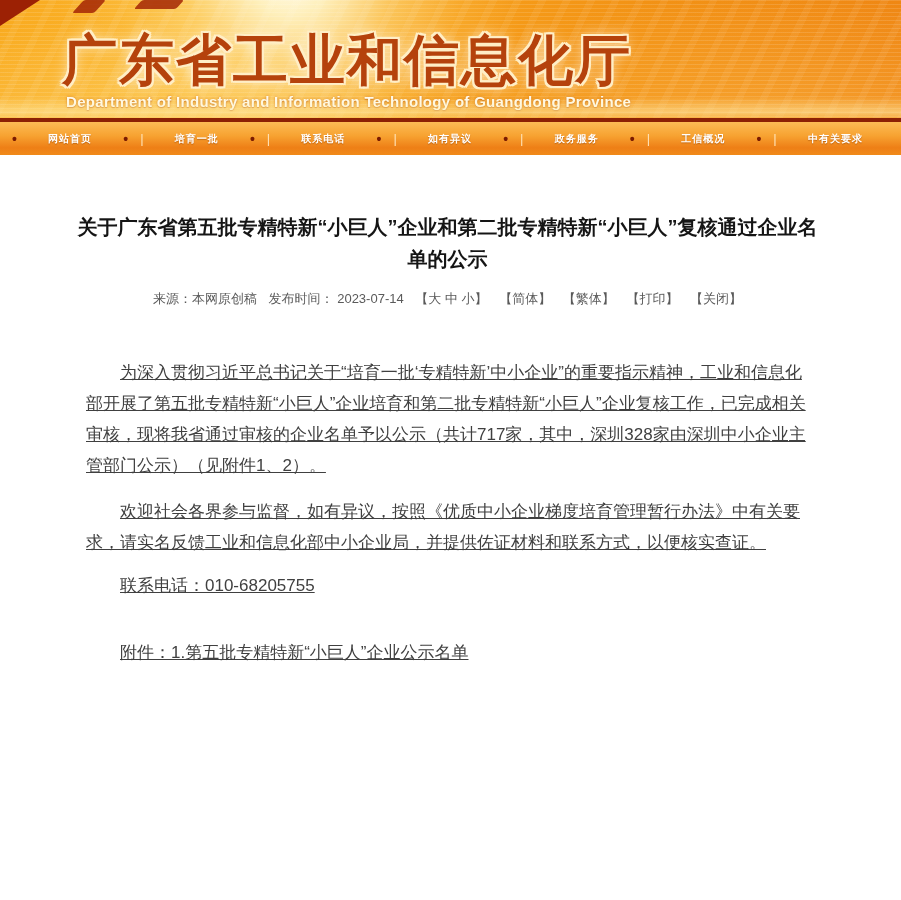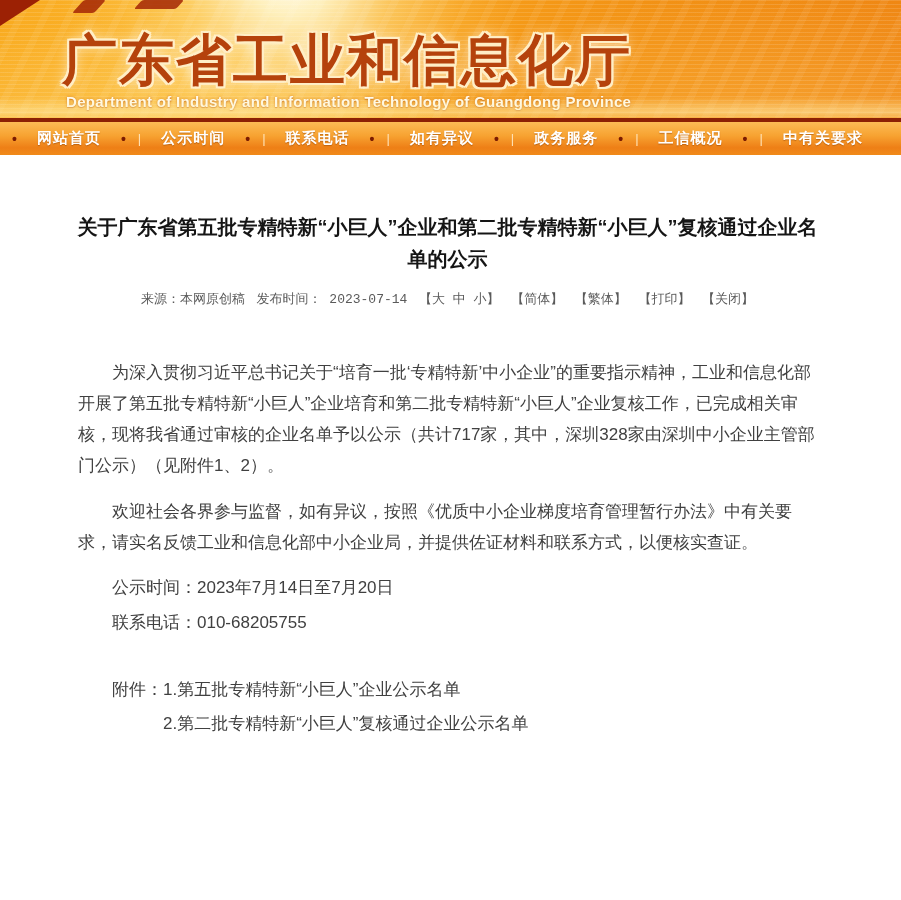--- a/index.html
+++ b/index.html
@@ -43,36 +43,36 @@
     text-shadow:0 0 3px rgba(213,118,18,.9), 0 1px 1px rgba(176,80,0,.65);
   }
 
   
   .topnav{
     height:37px; border-top:4px solid #8c2104;
     background:linear-gradient(180deg,#fcbc55 0%,#f7a231 42%,#ee7f16 78%,#f08a1a 100%);
     display:flex; align-items:center;
   }
   .nav-inner{ display:flex; width:100%; align-items:center; justify-content:space-between; padding:0 38px 0 12px; }
-  .nav-link{ color:#fff; font-weight:bold; font-size:15px; text-decoration:none; cursor:pointer;
+  .nav-link{ color:#fff; font-weight:bold; font-size:10px; text-decoration:none; cursor:pointer;
     text-shadow:0 1px 1px rgba(140,60,0,.5); letter-spacing:1px; }
   .dot{ color:#7a1b02; font-size:14px; font-weight:bold; }
   .cluster{ display:flex; align-items:center; gap:12px; }
   .sep{ color:#ffe2b5; font-size:13px; }
 
   
   .content{ padding:0 80px 0 74px; color:#404040; font-size:17px; }
   .article-title{
     margin:56px auto 0; max-width:780px; text-align:center;
     font-size:20px; line-height:1.6; font-weight:bold; color:#151515;
   }
   .meta{ margin-top:15px; text-align:center; font-size:13px; color:#5a5a5a; }
-  .meta span{ margin:0 4px;font-family:Liberation Mono, monospace; }
+  .meta span{ margin:0 4px; }
   .metalink{ cursor:pointer; }
-  .para{ line-height:1.82; margin:4px; }
+  .para{ line-height:1.82; margin:12px;text-decoration:underline; }
   .indent{ text-indent:2em; }
   .p1{ margin-top:50px; }
   .p2{ margin-top:15px; }
   .p-time{ margin-top:14px; }
   .p-phone{ margin-top:2px; }
   .p-att1{ margin-top:36px; }
   .p-att2{ margin-top:3px; padding-left:5em; text-indent:0; }
 </style>
 </head>
 <body>
@@ -87,21 +87,21 @@
 </header>
 
 <nav class="topnav">
   <div class="nav-inner">
     <span class="dot">•</span>
     <a class="nav-link">网站首页</a>
     <span class="cluster">
         <span class="dot">•</span>
         <span class="sep">|</span>
       </span>
-    <a class="nav-link">公示时间</a>
+    <a class="nav-link">培育一批</a>
     <span class="cluster">
         <span class="dot">•</span>
         <span class="sep">|</span>
       </span>
     <a class="nav-link">联系电话</a>
     <span class="cluster">
         <span class="dot">•</span>
         <span class="sep">|</span>
       </span>
     <a class="nav-link">如有异议</a>
@@ -131,18 +131,16 @@
     <span>发布时间： 2023-07-14</span>
     <span class="metalink">【大 中 小】</span>
     <span class="metalink">【简体】</span>
     <span class="metalink">【繁体】</span>
     <span class="metalink">【打印】</span>
     <span class="metalink">【关闭】</span>
   </div>
 
   <p class="para indent p1">为深入贯彻习近平总书记关于“培育一批‘专精特新’中小企业”的重要指示精神，工业和信息化部开展了第五批专精特新“小巨人”企业培育和第二批专精特新“小巨人”企业复核工作，已完成相关审核，现将我省通过审核的企业名单予以公示（共计717家，其中，深圳328家由深圳中小企业主管部门公示）（见附件1、2）。</p>
   <p class="para indent p2">欢迎社会各界参与监督，如有异议，按照《优质中小企业梯度培育管理暂行办法》中有关要求，请实名反馈工业和信息化部中小企业局，并提供佐证材料和联系方式，以便核实查证。</p>
-  <p class="para indent p-time">公示时间：2023年7月14日至7月20日</p>
   <p class="para indent p-phone">联系电话：010-68205755</p>
   <p class="para indent p-att1">附件：1.第五批专精特新“小巨人”企业公示名单</p>
-  <p class="para p-att2">2.第二批专精特新“小巨人”复核通过企业公示名单</p>
 
 </main>
 
 </body></html>

